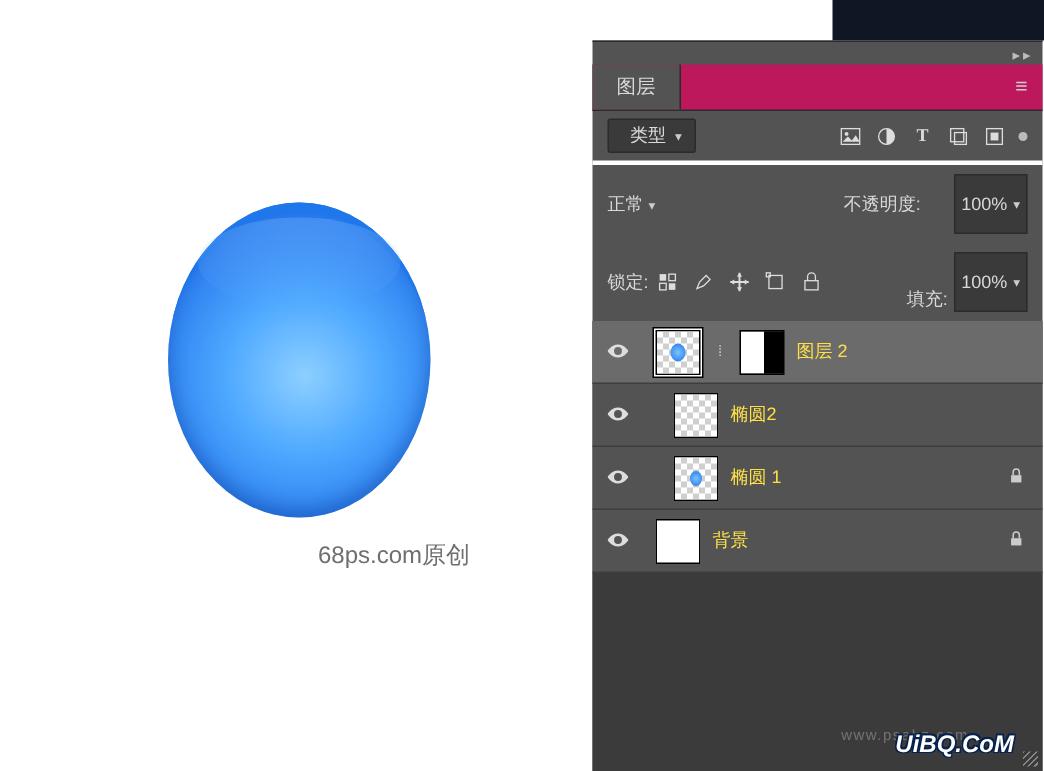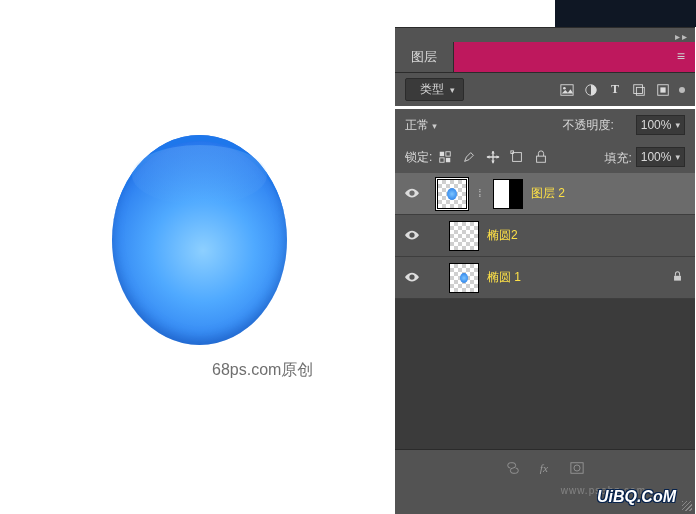--- a/index.html
+++ b/index.html
@@ -28,21 +28,21 @@
   .row { display:flex; align-items:center; padding:5px 10px; gap:1px; border-bottom:3px solid #ffffff; }
   .row .sel { display:flex; align-items:center; background:#3a3a3a; border:1px solid #2b2b2b; padding:2px 8px; gap:6px; border-radius:2px; }
   .chev { font-size:9px; color:#ccc; }
   .icon-btn { width:20px; height:20px; display:flex; align-items:center; justify-content:center; color:#ddd; cursor:pointer; }
   .icon-btn svg { width:14px; height:14px; fill:#ddd; }
   .iconrow { display:flex; gap:4px; margin-left:auto; align-items:center; }
   .filter-dot { width:6px; height:6px; background:#bbb; border-radius:50%; margin-left:2px; }
 
   .opacity-row { display:flex; align-items:center; padding:6px 10px; gap:22px; }
   .opacity-row .sel { min-width:72px; justify-content:space-between; }
-  .pct { display:flex; align-items:center; border:1px solid #2b2b2b; background:#3a3a3a; padding:2px 4px; gap:4px; }
+  .pct { display:flex; align-items:center; border:1px solid #2b2b2b; background:#3a3a3a; padding:12px 4px; gap:4px; }
 
   .lock-row { display:flex; align-items:center; padding:6px 10px; gap:3px; flex-wrap:nowrap; }
   .lock-row .iconrow { margin-left:0; }
   .fill-block { margin-left:auto; display:flex; align-items:flex-end; gap:4px; }
 
   
   .layers { background:#535353; }
   .layer { display:flex; align-items:center; padding:4px 8px; border-bottom:1px solid #3e3e3e; gap:8px; height:42px; }
   .layer.selected { background:#6b6b6b; }
   .eye { width:18px; text-align:center; }
@@ -224,20 +224,31 @@
           <div class="checker"></div>
           <div class="mini"></div>
         </div>
       <span class="lname">椭圆 1</span>
       <span class="lockmark"><svg viewBox="0 0 16 16">
             <rect x="3" y="7" width="10" height="7" fill="#ccc"></rect>
             <path d="M5 7 L5 4 A3 3 0 0 1 11 4 L11 7" fill="none" stroke="#ccc" stroke-width="1.5"></path>
           </svg></span>
     </div>
 
+    <div class="layer">
+      <span class="eye"><svg viewBox="0 0 16 10">
+            <path d="M8 0 C3 0 0 5 0 5 s3 5 8 5 8-5 8-5 S13 0 8 0 Z M8 8 a3 3 0 1 1 0-6 a3 3 0 0 1 0 6 Z"></path>
+          </svg></span>
+      <div class="thumb indent1"></div>
+      <span class="lname">背景</span>
+      <span class="lockmark"><svg viewBox="0 0 16 16">
+            <rect x="3" y="7" width="10" height="7" fill="#ccc"></rect>
+            <path d="M5 7 L5 4 A3 3 0 0 1 11 4 L11 7" fill="none" stroke="#ccc" stroke-width="1.5"></path>
+          </svg></span>
+    </div>
 
   </div>
 
   <div class="empty"></div>
 
   <div class="bottom-bar">
     <span class="icon-btn">
         <svg viewBox="0 0 16 16">
           <path d="M5 8 a3 3 0 0 1 0-6 h3 a3 3 0 0 1 0 6 M11 8 a3 3 0 0 1 0 6 h-3 a3 3 0 0 1 0-6" fill="none" stroke="#999"></path>
         </svg>

